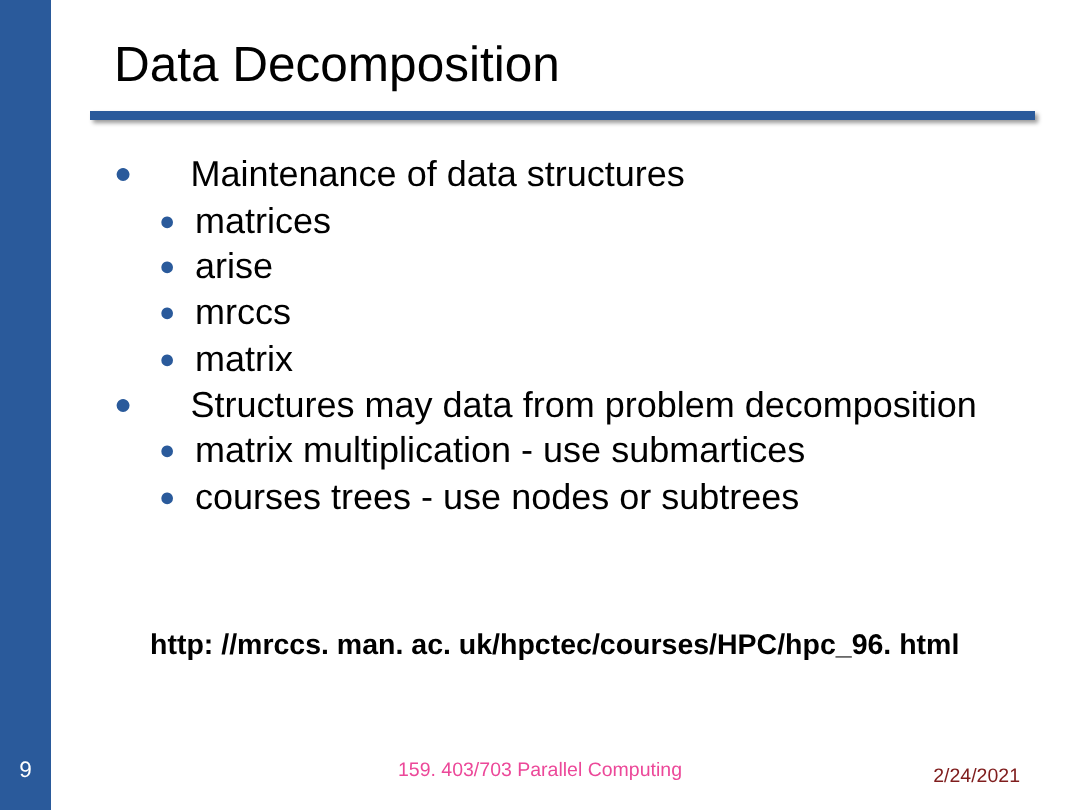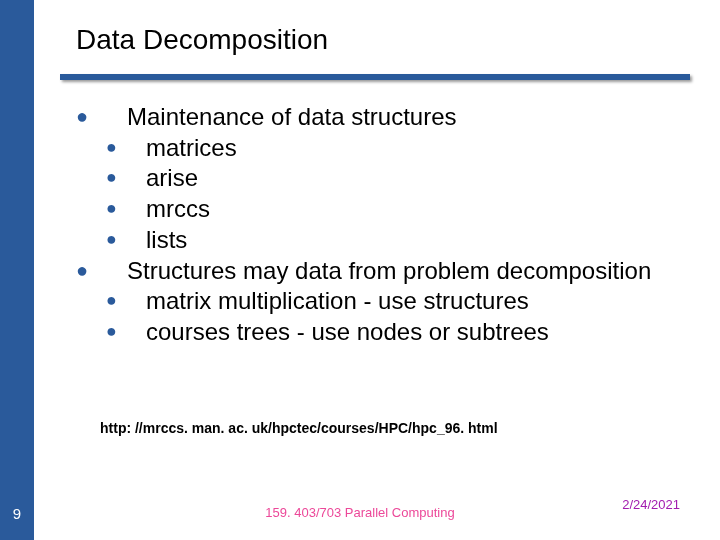--- a/index.html
+++ b/index.html
@@ -17,21 +17,21 @@
     width: 34px;
     height: 540px;
     background: #2a5a9b;
   }
   .title-area {
     position: absolute;
     left: 76px;
     top: 24px;
   }
   .title {
-    font-size: 28px;
+    font-size: 33px;
     color: #000000;
     font-weight: normal;
     letter-spacing: 0px;
   }
   .title-rule {
     position: absolute;
     left: 60px;
     top: 74px;
     width: 630px;
     height: 10px;
@@ -74,27 +74,26 @@
   }
   .lvl2 .bullet {
     color: #2a5a9b;
     font-size: 18px;
     width: 24px;
     flex-shrink: 0;
     padding-top: 3px;
   }
   .lvl2 .txt {
     flex: 1;
-    margin-left: 16px;
   }
   .url-line {
     position: absolute;
     left: 100px;
     top: 420px;
-    font-size: 14px;
+    font-size: 19px;
     font-weight: bold;
     color: #000;
   }
   .footer {
     position: absolute;
     left: 0;
     bottom: 0;
     width: 720px;
     height: 56px;
   }
@@ -115,23 +114,23 @@
     position: absolute;
     left: 0; right: 0;
     bottom: 20px;
     text-align: center;
     font-size: 13px;
     color: #ec4899;
   }
   .footer-date {
     position: absolute;
     right: 40px;
-    bottom: 28px;
+    bottom: 16px;
     font-size: 13px;
-    color: #a21caf;
+    color: #7f1d1d;
   }
 </style>
 </head>
 <body>
 
 <div class="sidebar"></div>
 
 <div class="title-area">
   <h1 class="title">Data Decomposition</h1>
 </div>
@@ -153,30 +152,30 @@
   <div class="lvl2">
     <span class="bullet">●</span>
     <span class="txt">arise</span>
   </div>
   <div class="lvl2">
     <span class="bullet">●</span>
     <span class="txt">mrccs</span>
   </div>
   <div class="lvl2">
     <span class="bullet">●</span>
-    <span class="txt">lists</span>
+    <span class="txt">matrix</span>
   </div>
 
   <div class="lvl1">
     <span class="bullet">●</span>
     <span class="txt">Structures may data from problem decomposition</span>
   </div>
   <div class="lvl2">
     <span class="bullet">●</span>
-    <span class="txt">matrix multiplication - use structures</span>
+    <span class="txt">matrix multiplication - use submartices</span>
   </div>
   <div class="lvl2">
     <span class="bullet">●</span>
     <span class="txt">courses trees - use nodes or subtrees</span>
   </div>
 
 </div>
 
 <div class="url-line">http: //mrccs. man. ac. uk/hpctec/courses/HPC/hpc_96. html</div>
 

